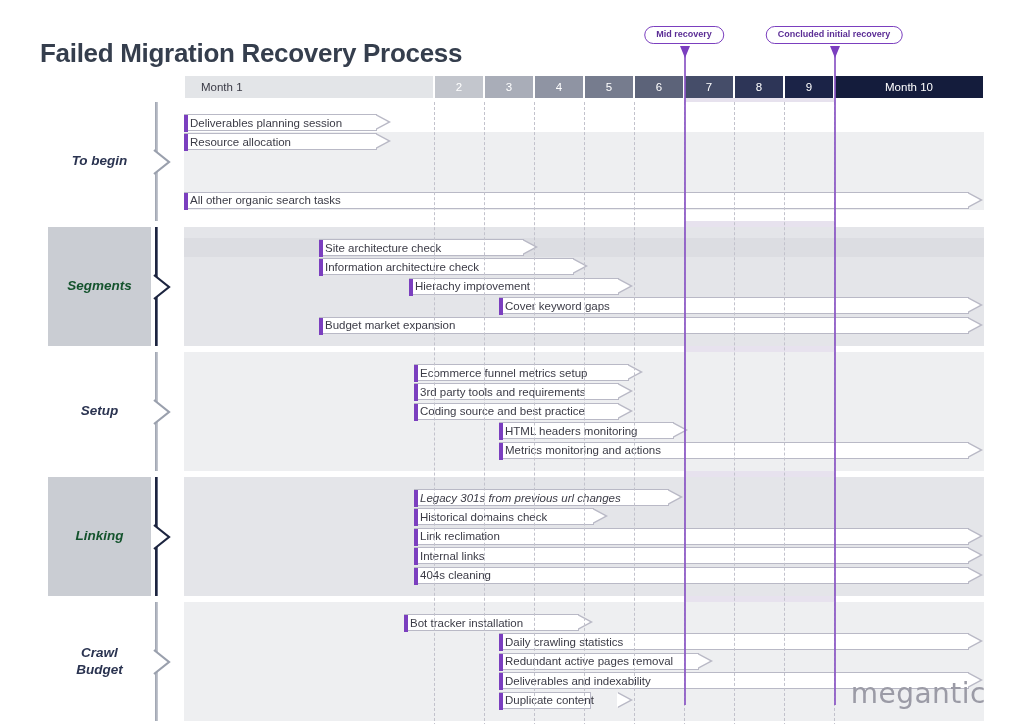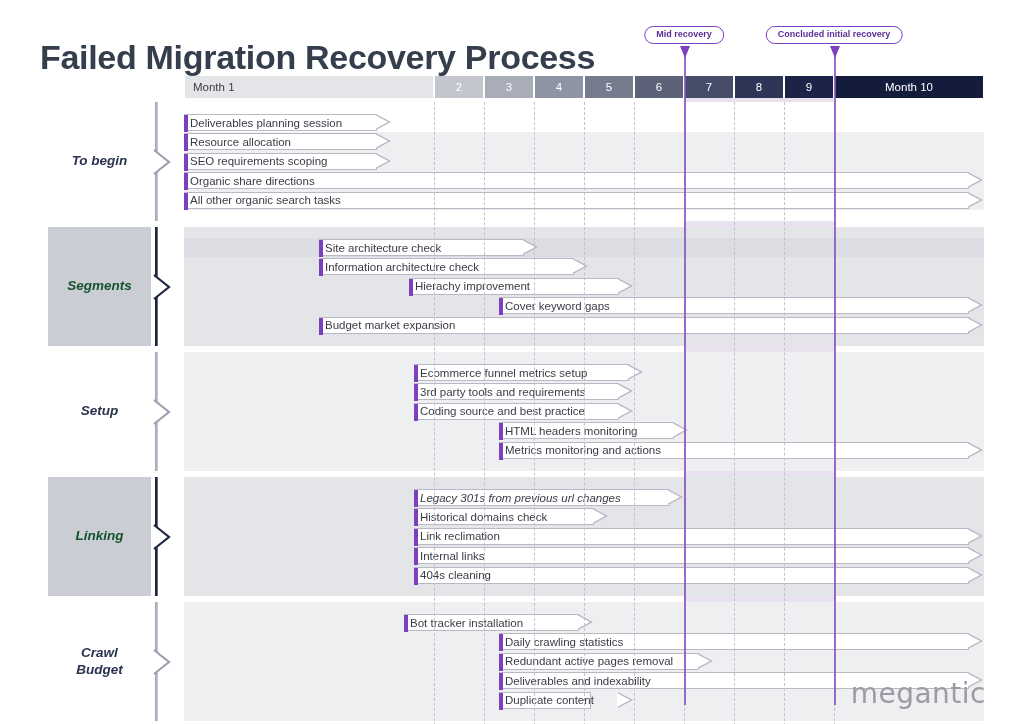--- a/index.html
+++ b/index.html
@@ -15,21 +15,21 @@
     position: relative;
     width: 1024px;
     height: 724px;
     background: #ffffff;
   }
 
   
   .chart-title {
     position: absolute;
     left: 40px; top: 38px;
-    font-size: 34px;
+    font-size: 26px;
     font-weight: bold;
     color: #353e4d;
     letter-spacing: -0.3px;
     white-space: nowrap;
   }
 
   
   
   .plot {
     position: absolute;
@@ -50,21 +50,21 @@
     height: 22px;
     display: flex;
     align-items: center;
     color: #ffffff;
     font-size: 11.5px;
     font-weight: normal;
     overflow: hidden;
     white-space: nowrap;
   }
   .month-cell.centered { justify-content: center; }
-  .month-cell.lead { padding-left: 8px; }
+  .month-cell.lead { padding-left: 16px; }
 
   
   .highlight-band {
     position: absolute;
     top: 22px;
     left: 480px;
     width: 160px;
     height: 586px;
     background: #d9d0e3;
     opacity: 0.62;
@@ -267,37 +267,23 @@
         <div class="bar" style="left: 0px; width: 207.5px;">
           <div class="bar-body" style="flex: 1 1 auto; min-width: 0px;">
             <span class="bar-cap" style="background: rgb(123, 63, 191);"></span>
             <span>Resource allocation</span>
           </div>
           <div class="bar-tip"></div>
         </div>
       </div>
       <div class="row" style="top: 75.8px;">
         <div class="row-stripe" style="background: rgb(238, 239, 241);"></div>
-        <div class="bar" style="left: 0px; width: 207.5px;">
-          <div class="bar-body" style="flex: 1 1 auto; min-width: 0px;">
-            <span class="bar-cap" style="background: rgb(123, 63, 191);"></span>
-            <span>SEO requirements scoping</span>
-          </div>
-          <div class="bar-tip"></div>
-        </div>
       </div>
       <div class="row" style="top: 95.2px;">
         <div class="row-stripe" style="background: rgb(238, 239, 241);"></div>
-        <div class="bar" style="left: 0px; width: 800px;">
-          <div class="bar-body" style="flex: 1 1 auto; min-width: 0px;">
-            <span class="bar-cap" style="background: rgb(123, 63, 191);"></span>
-            <span>Organic share directions</span>
-          </div>
-          <div class="bar-tip"></div>
-        </div>
       </div>
       <div class="row" style="top: 114.6px;">
         <div class="row-stripe" style="background: rgb(238, 239, 241);"></div>
         <div class="bar" style="left: 0px; width: 800px;">
           <div class="bar-body" style="flex: 1 1 auto; min-width: 0px;">
             <span class="bar-cap" style="background: rgb(123, 63, 191);"></span>
             <span>All other organic search tasks</span>
           </div>
           <div class="bar-tip"></div>
         </div>

